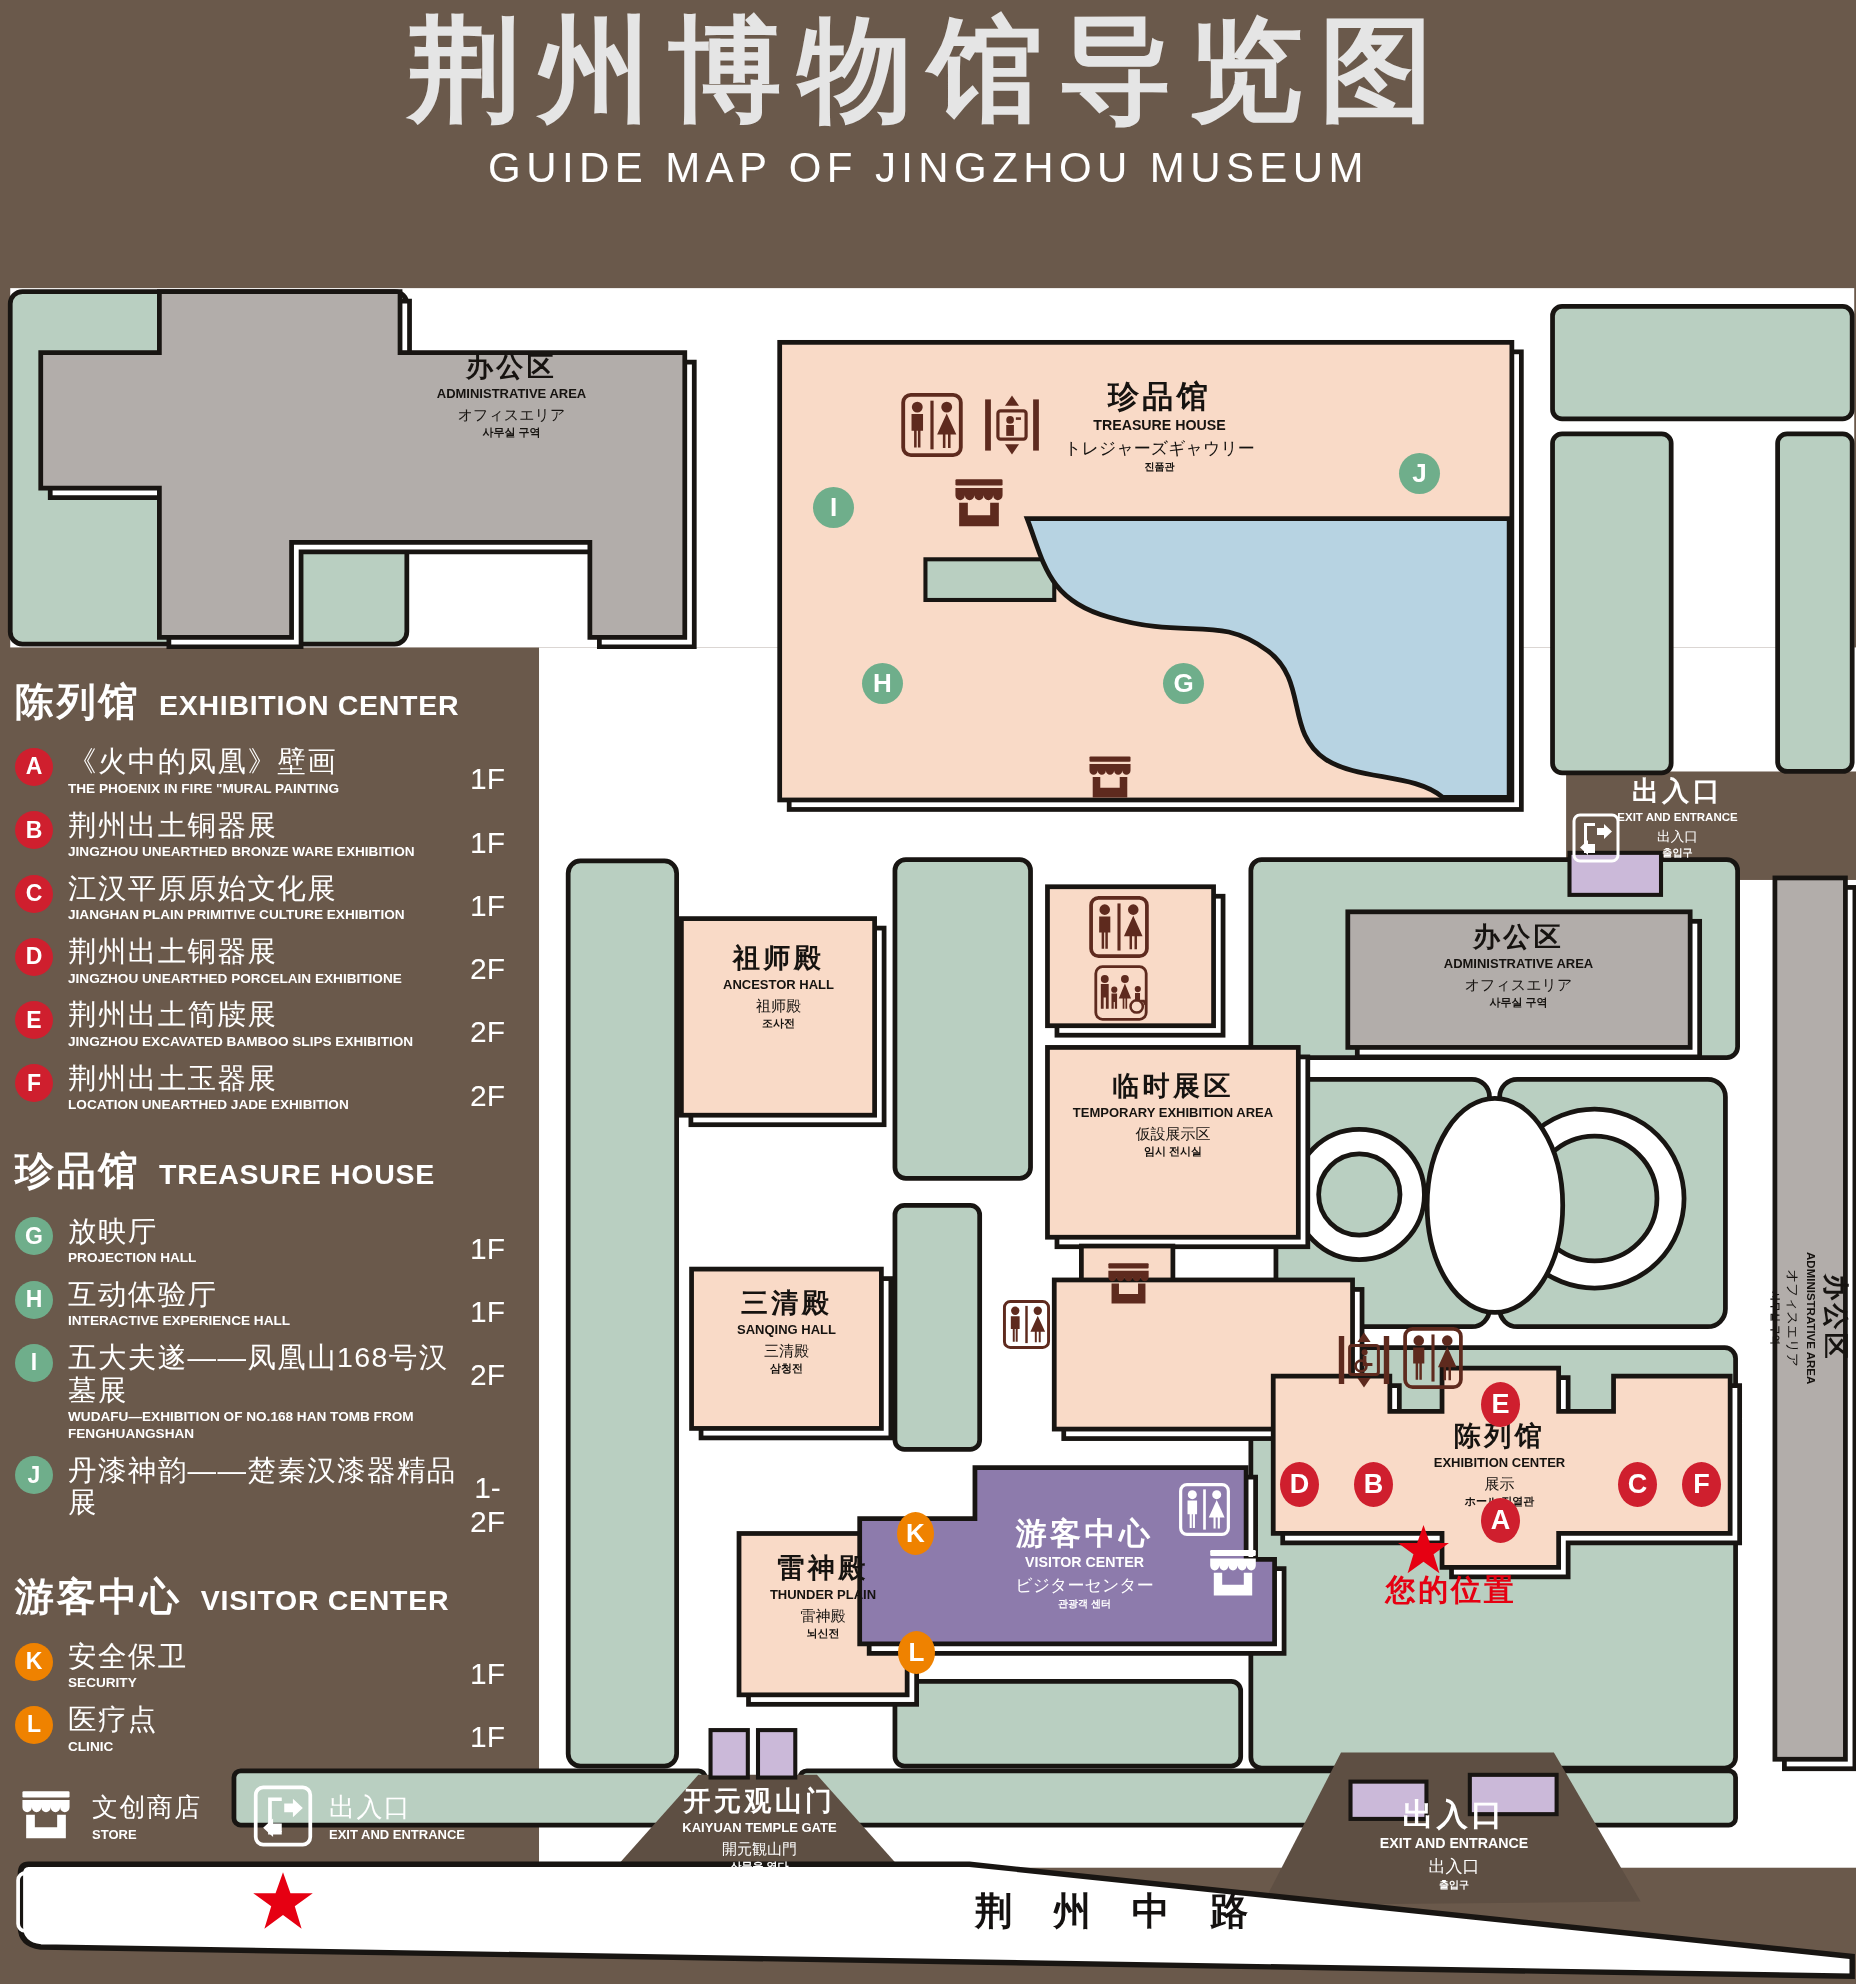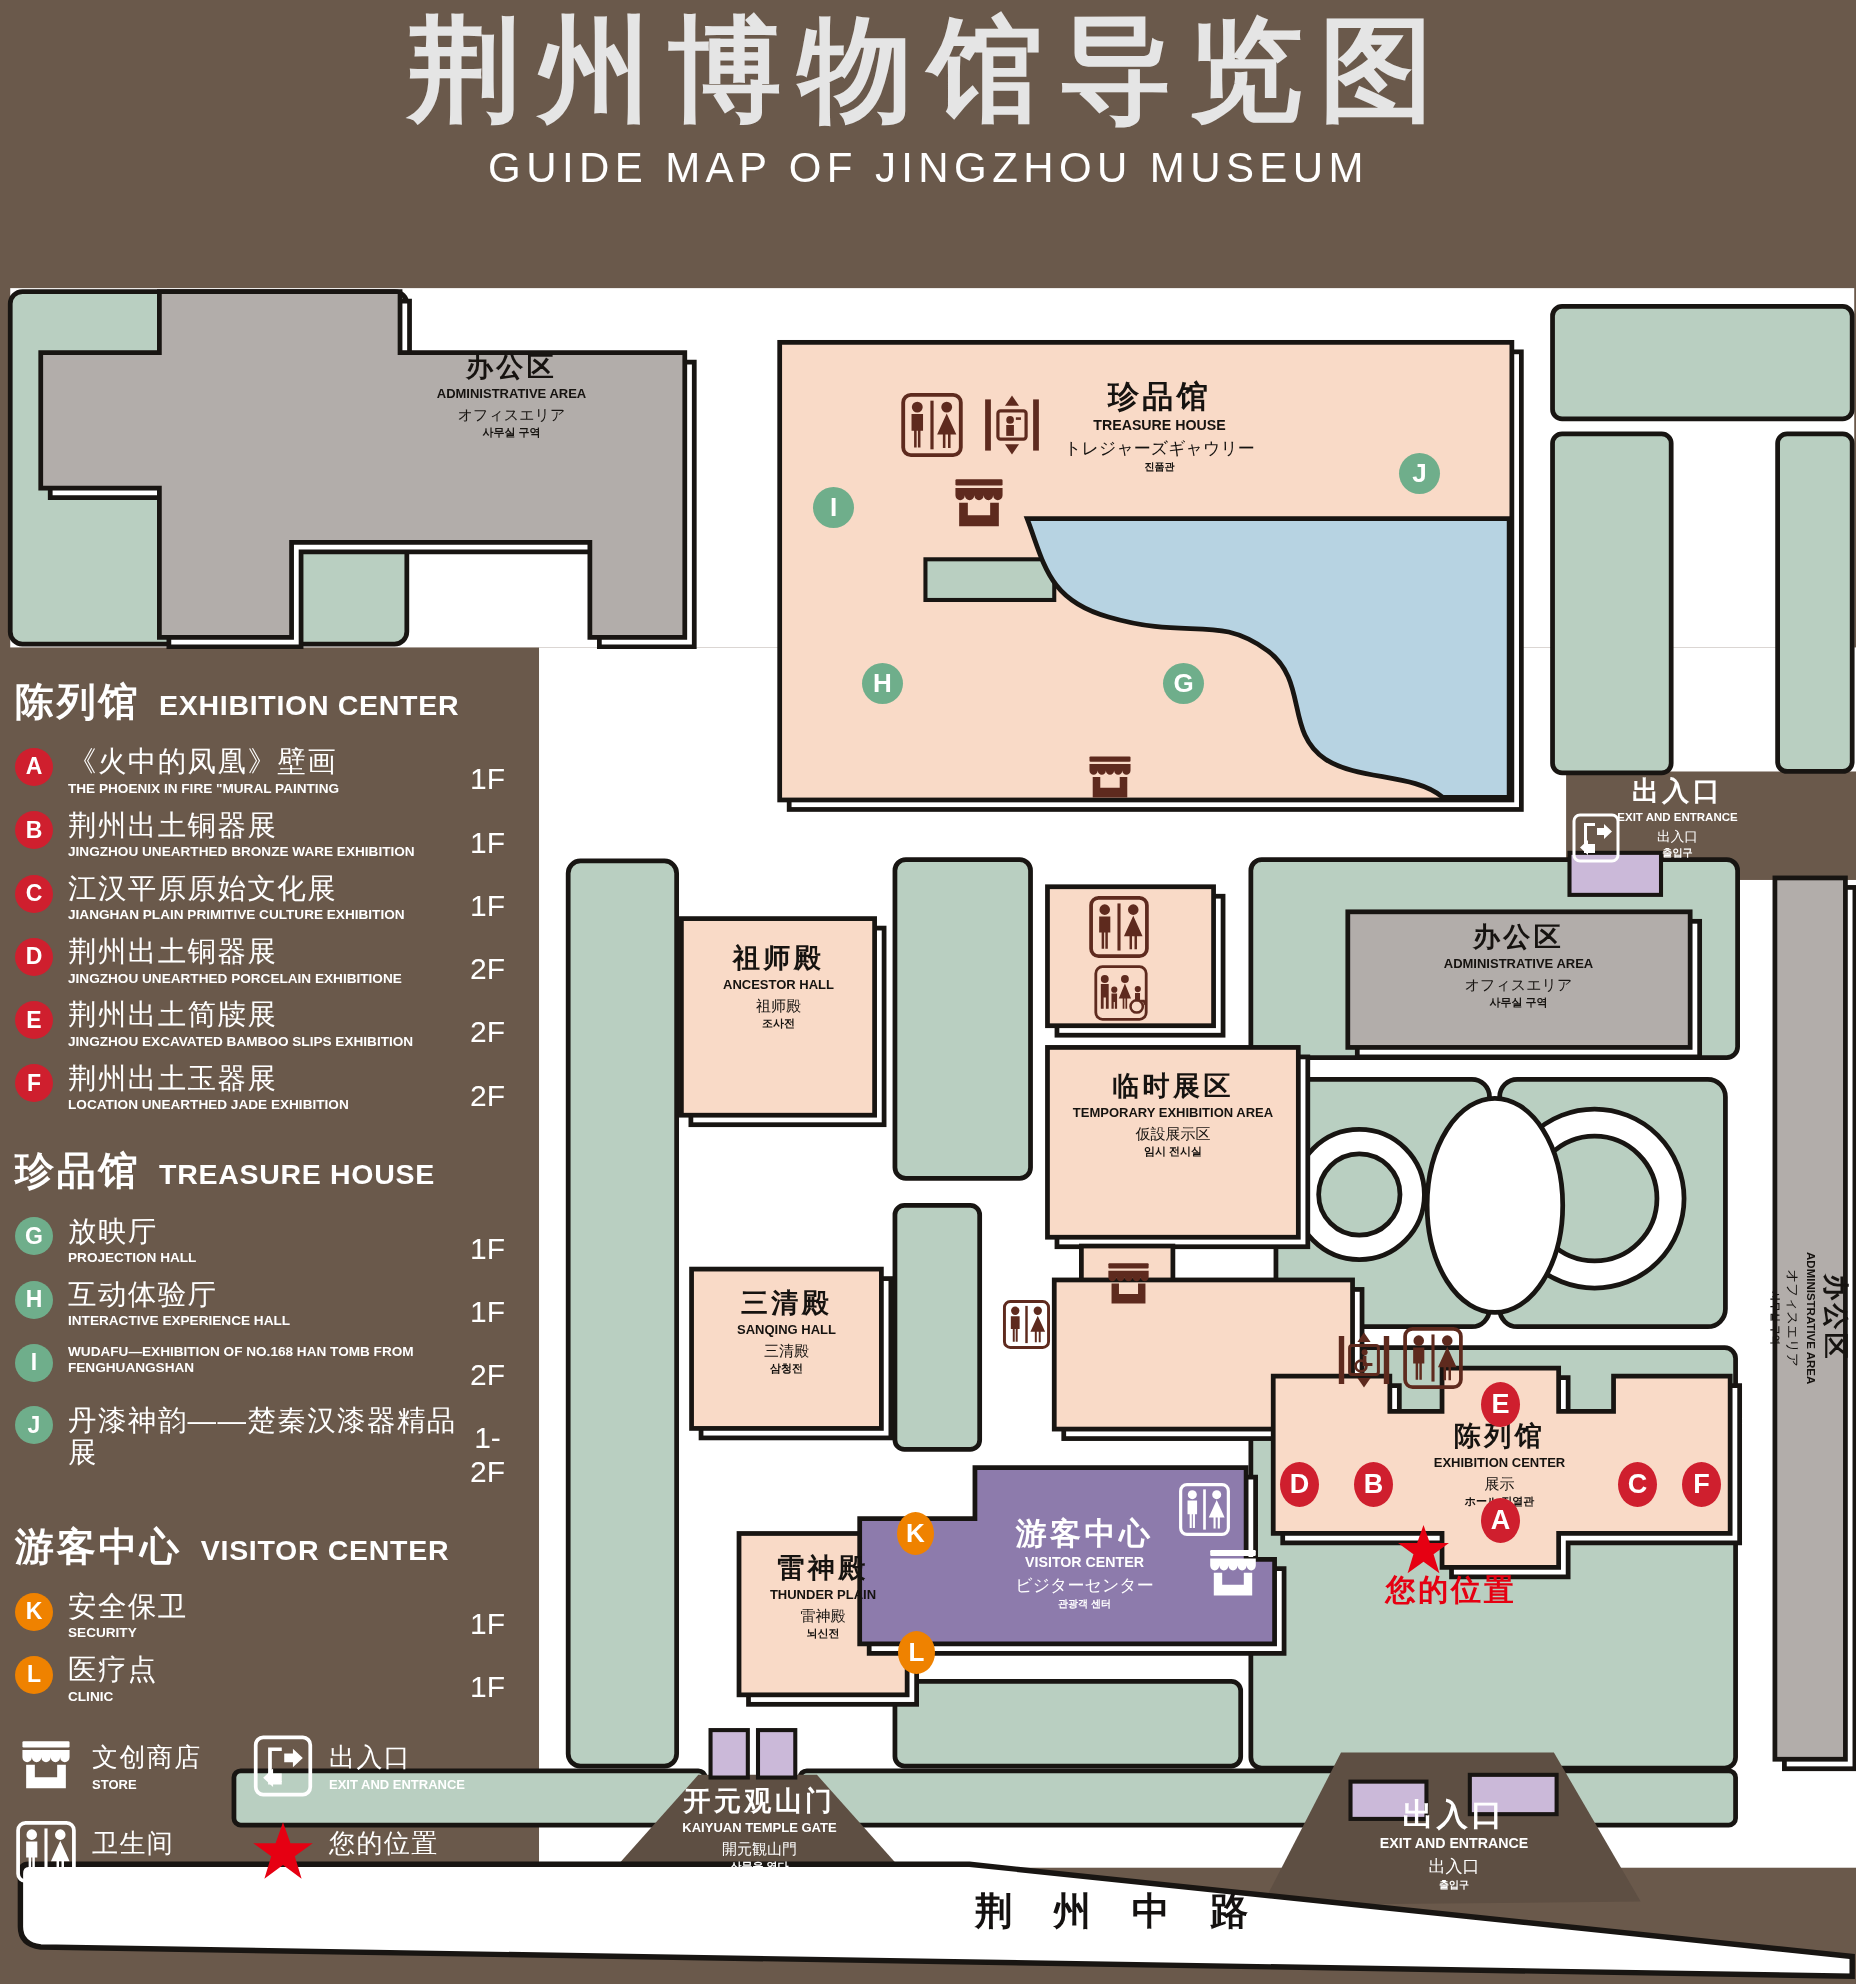--- a/index.html
+++ b/index.html
@@ -446,20 +446,21 @@
       <span class="badge green">H</span>
       <span class="lg-text">
           <span class="lg-zh">互动体验厅</span>
       <span class="lg-en">INTERACTIVE EXPERIENCE HALL</span>
         </span>
       <span class="lg-floor">1F</span>
     </div>
     <div class="lg-item">
       <span class="badge green">I</span>
       <span class="lg-text">
+          <span class="lg-zh">五大夫遂——凤凰山168号汉墓展</span>
       <span class="lg-en">WUDAFU—EXHIBITION OF NO.168 HAN TOMB FROM FENGHUANGSHAN</span>
         </span>
       <span class="lg-floor">2F</span>
     </div>
     <div class="lg-item">
       <span class="badge green">J</span>
       <span class="lg-text">
           <span class="lg-zh">丹漆神韵——楚秦汉漆器精品展</span>
         </span>
       <span class="lg-floor">1-2F</span>

